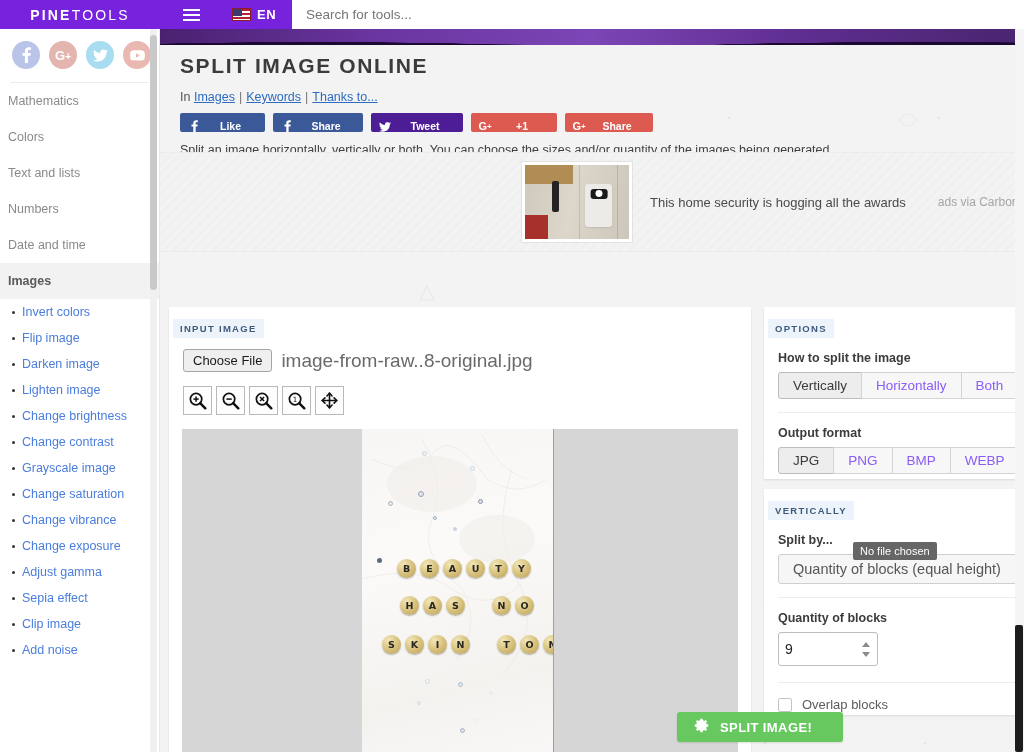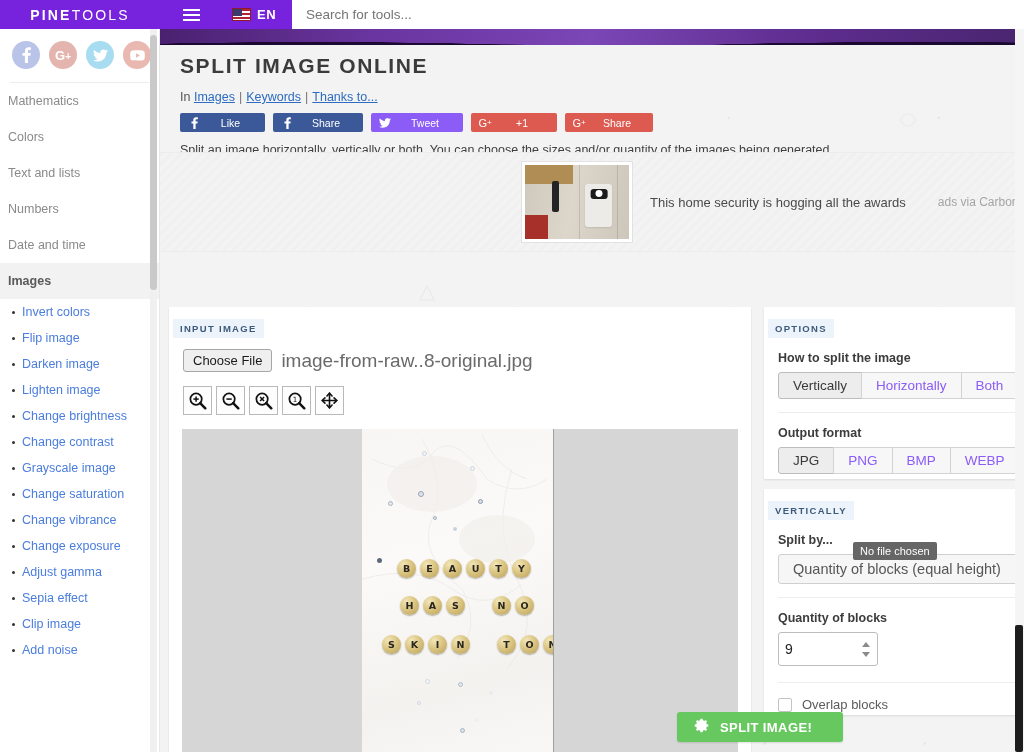--- a/index.html
+++ b/index.html
@@ -138,29 +138,29 @@
   .page-title {
     font-size:21px; font-weight:bold; color:#3b3b3b;
     letter-spacing:1.6px;
   }
   .breadcrumb { font-size:12.5px; color:#555; margin-top:12px; }
   .breadcrumb a { color:#2d6cc0; text-decoration:underline; }
   .breadcrumb .sep { color:#777; margin:0 4px; }
 
   .share-row { display:flex; gap:8px; margin-top:9px; }
   .share-btn {
-    height:19px; display:flex; align-items:center; gap:0;
-    color:#fff; font-size:10.5px; font-weight:normal; cursor:pointer;
+    height:19px; display:flex; align-items:flex-end; gap:0;
+    color:#fff; font-size:10.5px; font-weight:bold; cursor:pointer;
     padding:0 2px; border-radius:2px;
   }
   .share-btn .ico { width:24px; display:flex; align-items:center; justify-content:center; }
   .share-btn .lbl { flex:1; text-align:center; padding-right:8px; }
   .sb-like  { background:#3b5998; width:85px; }
   .sb-share { background:#3b5998; width:90px; }
-  .sb-tweet { background:#8b5cf6; width:92px; }
+  .sb-tweet { background:#4c1d95; width:92px; }
   .sb-gplus { background:#dd5a50; width:86px; }
   .sb-gshare{ background:#dd5a50; width:88px; }
 
   .desc { font-size:12.5px; color:#3f3f3f; margin-top:11px; }
 
   
   .adbar {
     position:absolute; top:107px; left:0; width:864px; height:100px;
     background:#f3f3f3;
     background-image: repeating-linear-gradient(135deg,

